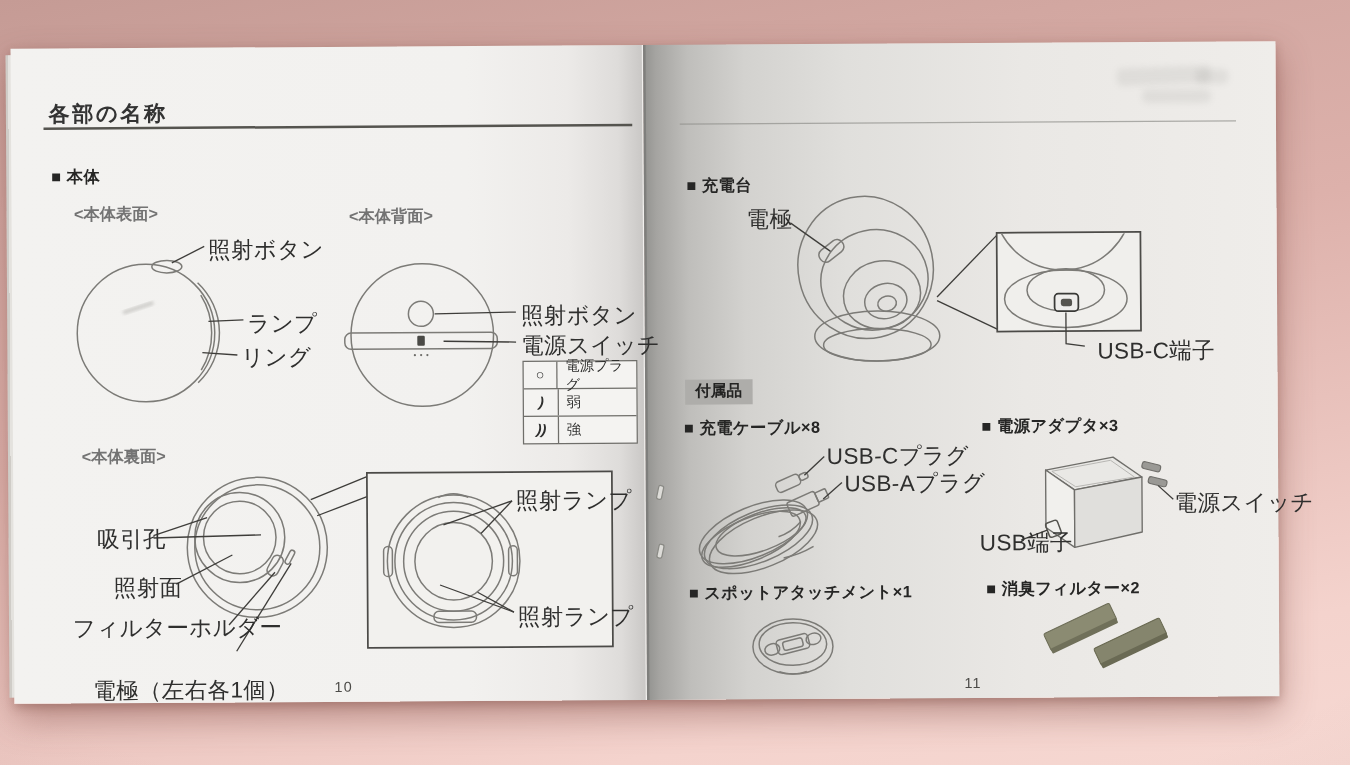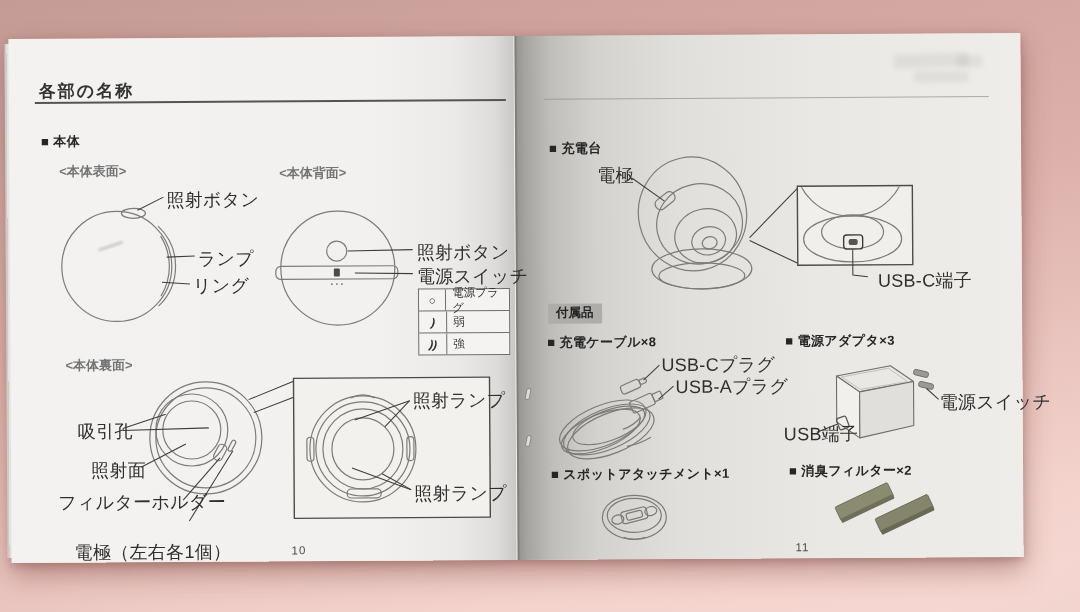--- a/index.html
+++ b/index.html
@@ -33,21 +33,21 @@
   svg.art{position:absolute;left:0;top:0;pointer-events:none;}
   .ln{stroke:#7c7b77;stroke-width:1.2;fill:none;}
   .ld{stroke:#3e3d3a;stroke-width:1.05;fill:none;}
 
   .lbl{position:absolute;font-size:18px;color:#2f2f2e;white-space:nowrap;letter-spacing:.3px;line-height:1.2;}
   .title{position:absolute;font-size:17px;font-weight:600;letter-spacing:2px;color:#333;white-space:nowrap;}
   .rule{position:absolute;height:1.5px;background:#55544f;}
   .rule.light{height:1px;background:#8f8e8a;opacity:.7;}
   .heading{position:absolute;font-size:13px;font-weight:600;color:#262625;white-space:nowrap;letter-spacing:.4px;}
   .caption{position:absolute;font-size:13px;font-weight:600;color:#737373;white-space:nowrap;}
-  .pagenum{position:absolute;font-size:11.5px;color:#4c4b48;letter-spacing:1px;margin-left:24px;}
+  .pagenum{position:absolute;font-size:11.5px;color:#4c4b48;letter-spacing:1px;}
   .badge{position:absolute;font-size:12.5px;font-weight:600;color:#232322;background:#aeadaa;
     padding:2px 8px 3px;line-height:1.2;}
   #switch-table{position:absolute;left:408px;top:252px;width:90px;border:1px solid #6f6e6a;
     background:#f4f3f1;font-size:11.5px;color:#2f2f2e;}
   #switch-table .row{display:flex;height:21px;align-items:center;border-top:1px solid #6f6e6a;}
   #switch-table .row:first-child{border-top:none;}
   #switch-table .sym{width:27px;text-align:center;border-right:1px solid #6f6e6a;height:100%;
     display:flex;align-items:center;justify-content:center;font-weight:bold;}
   #switch-table .sym span{display:inline-block;font-style:italic;transform:rotate(6deg);}
   #switch-table .mean{padding-left:6px;}

